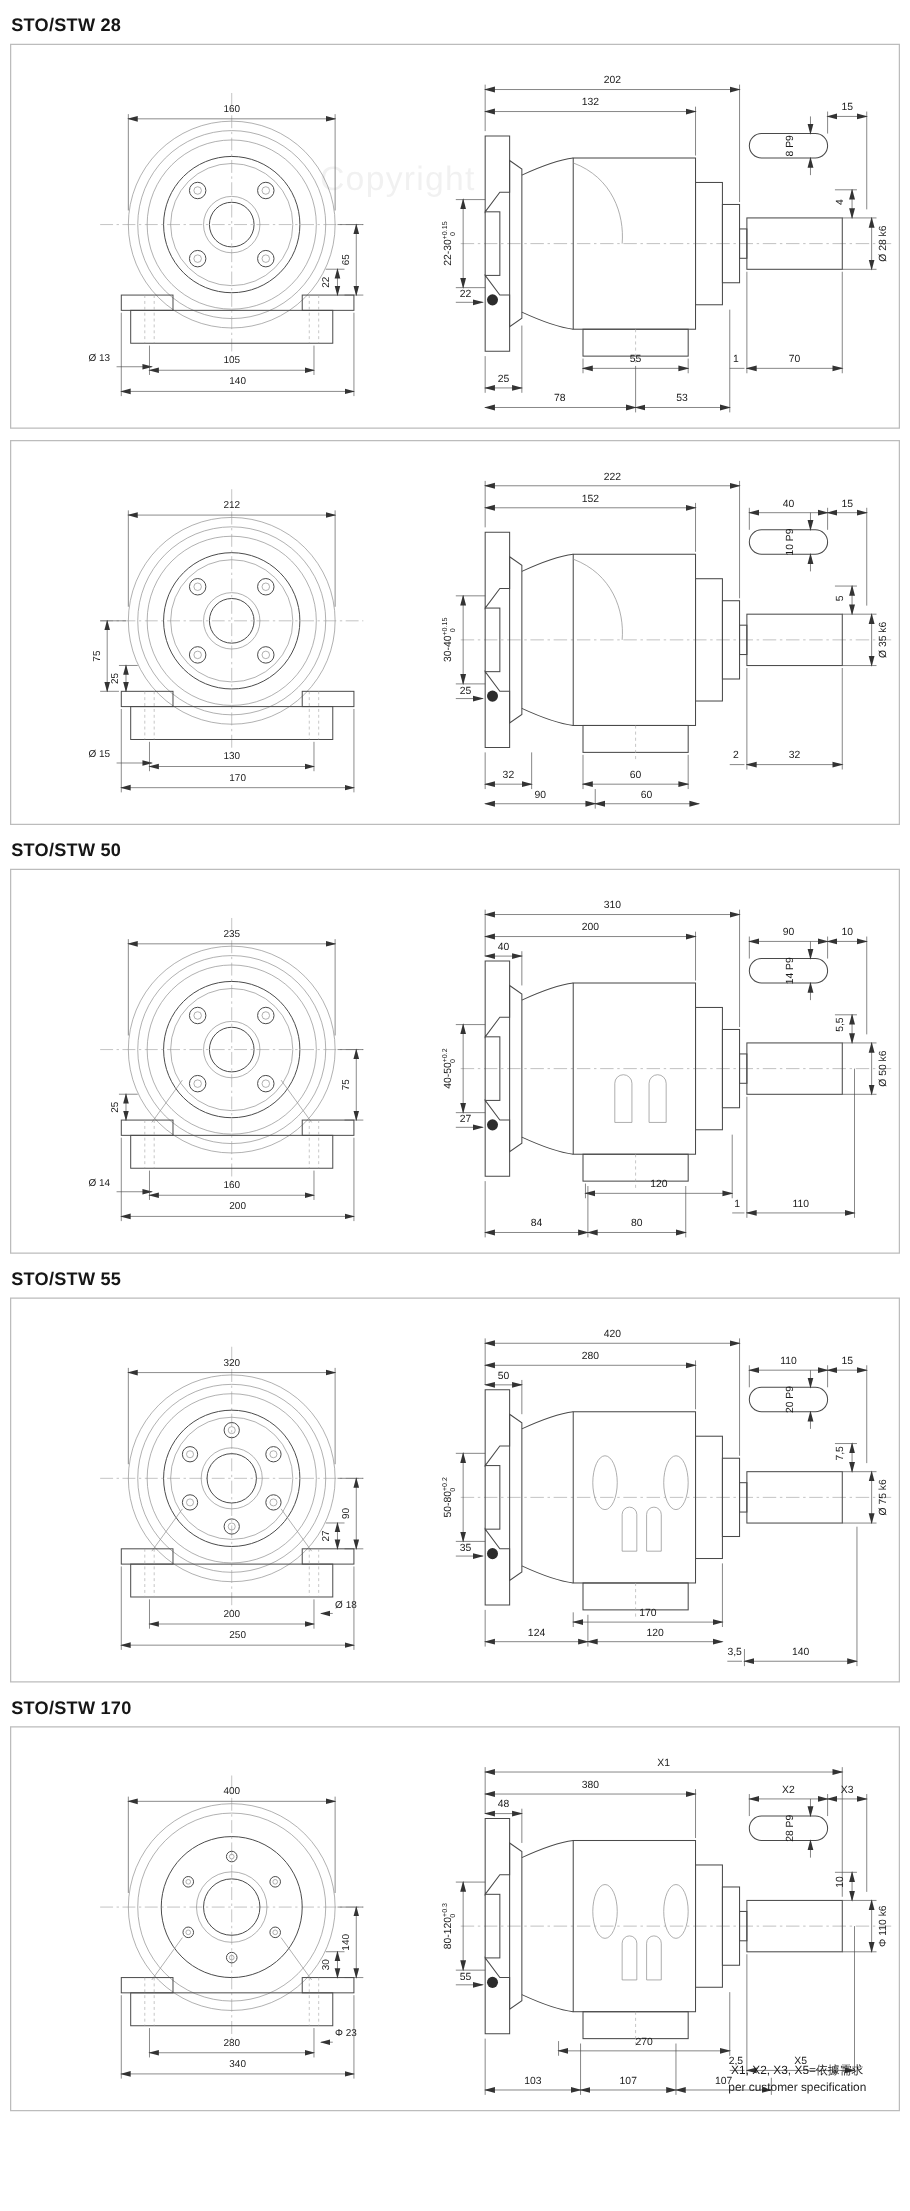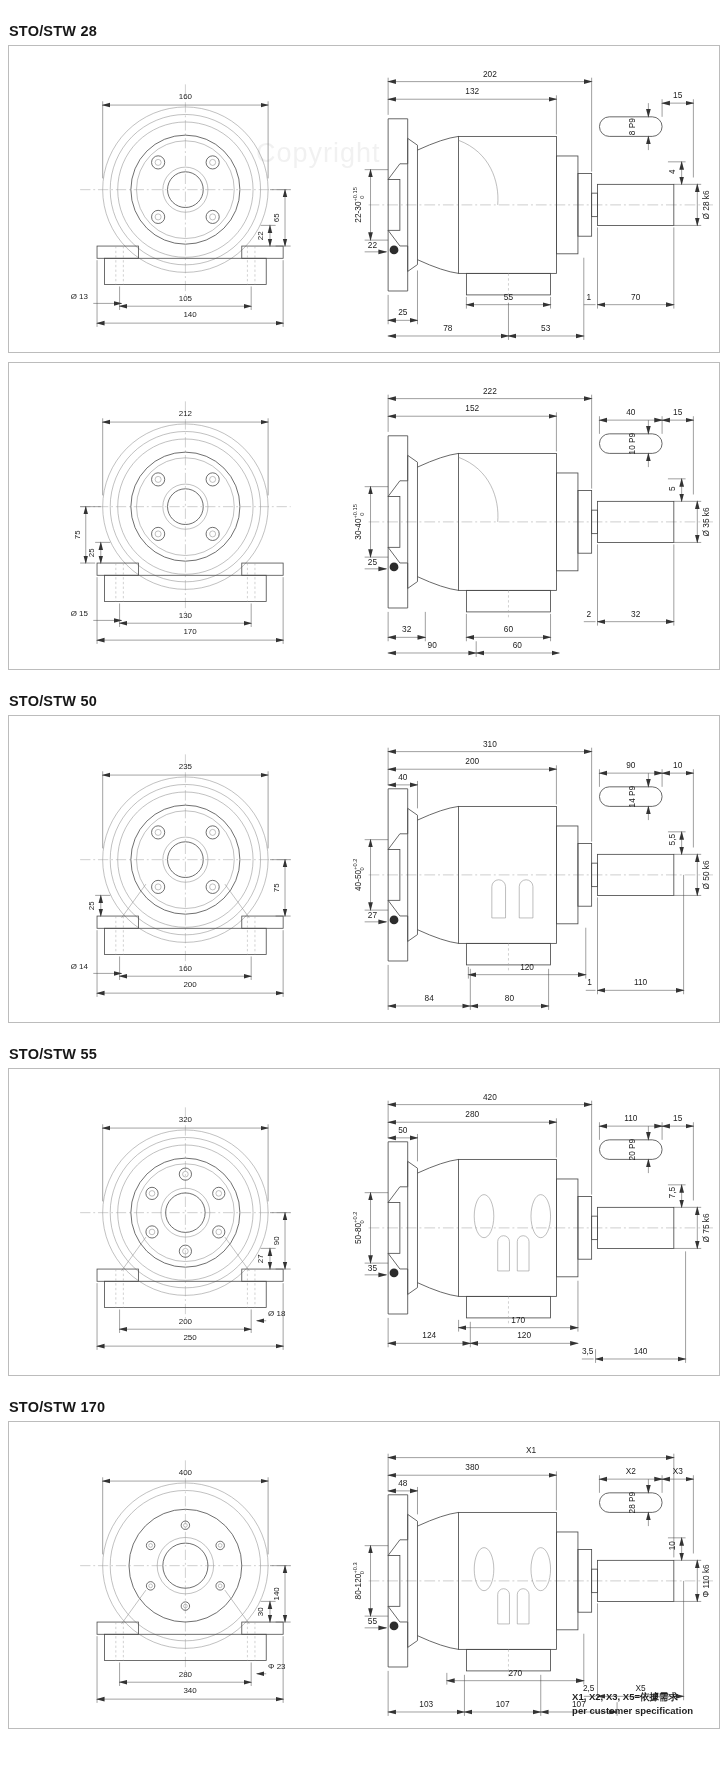--- a/index.html
+++ b/index.html
@@ -1,31 +1,31 @@
 <!DOCTYPE html>
 <html><head>
 <meta charset="utf-8">
 <style>
   html,body{margin:0;padding:0;background:#fff;}
   body{width:728px;min-height:1769px;font-family:"Liberation Sans",sans-serif;}
   .section{margin:0 8px;padding-top:9px;}
-  .title{font-size:14.5px;font-weight:bold;color:#161616;margin:14px 0 6px 1px;letter-spacing:.2px;}
+  .title{font-size:14.5px;font-weight:bold;color:#161616;margin:4px 0 6px 1px;letter-spacing:.2px;}
   .box{position:relative;border:1px solid #bcbcbc;height:306px;display:flex;background:#fff;overflow:hidden;}
   svg{display:block;}
   .fv{margin:7px 0 0 26px;}
   .sv{margin:7px 0 0 4px;}
   .ln{fill:none;stroke:#4a4a4a;stroke-width:.85;}
   .tn{fill:none;stroke:#909090;stroke-width:.6;}
   .dm{fill:none;stroke:#4c4c4c;stroke-width:.55;}
   .cl{fill:none;stroke:#9a9a9a;stroke-width:.5;stroke-dasharray:11 3 2 3;}
   .dt{fill:none;stroke:#a8a8a8;stroke-width:.55;stroke-dasharray:2.5 2.5;}
   .lb{font:8.5px "Liberation Sans",sans-serif;fill:#1c1c1c;}
   .sup{font-size:5.8px;}
   .wm{position:absolute;left:247px;top:92px;font-size:27px;color:#555;opacity:.08;letter-spacing:1px;pointer-events:none;}
-  .footnote{position:absolute;right:26px;bottom:9px;text-align:left;font-size:9.5px;color:#1d1d1d;line-height:1.55;font-weight:bold;}
+  .footnote{position:absolute;right:26px;bottom:9px;text-align:center;font-size:9.5px;color:#1d1d1d;line-height:1.55;}
 </style>
 </head>
 <body>
 
 <svg width="0" height="0" style="position:absolute">
   <defs>
     <pattern id="hp" width="5" height="5" patternUnits="userSpaceOnUse" patternTransform="rotate(45)">
       <rect width="5" height="5" fill="#fff"></rect>
         <line x1="0" y1="0" x2="0" y2="5" stroke="#8b8b8b" stroke-width="0.8"></line>
     </pattern>

